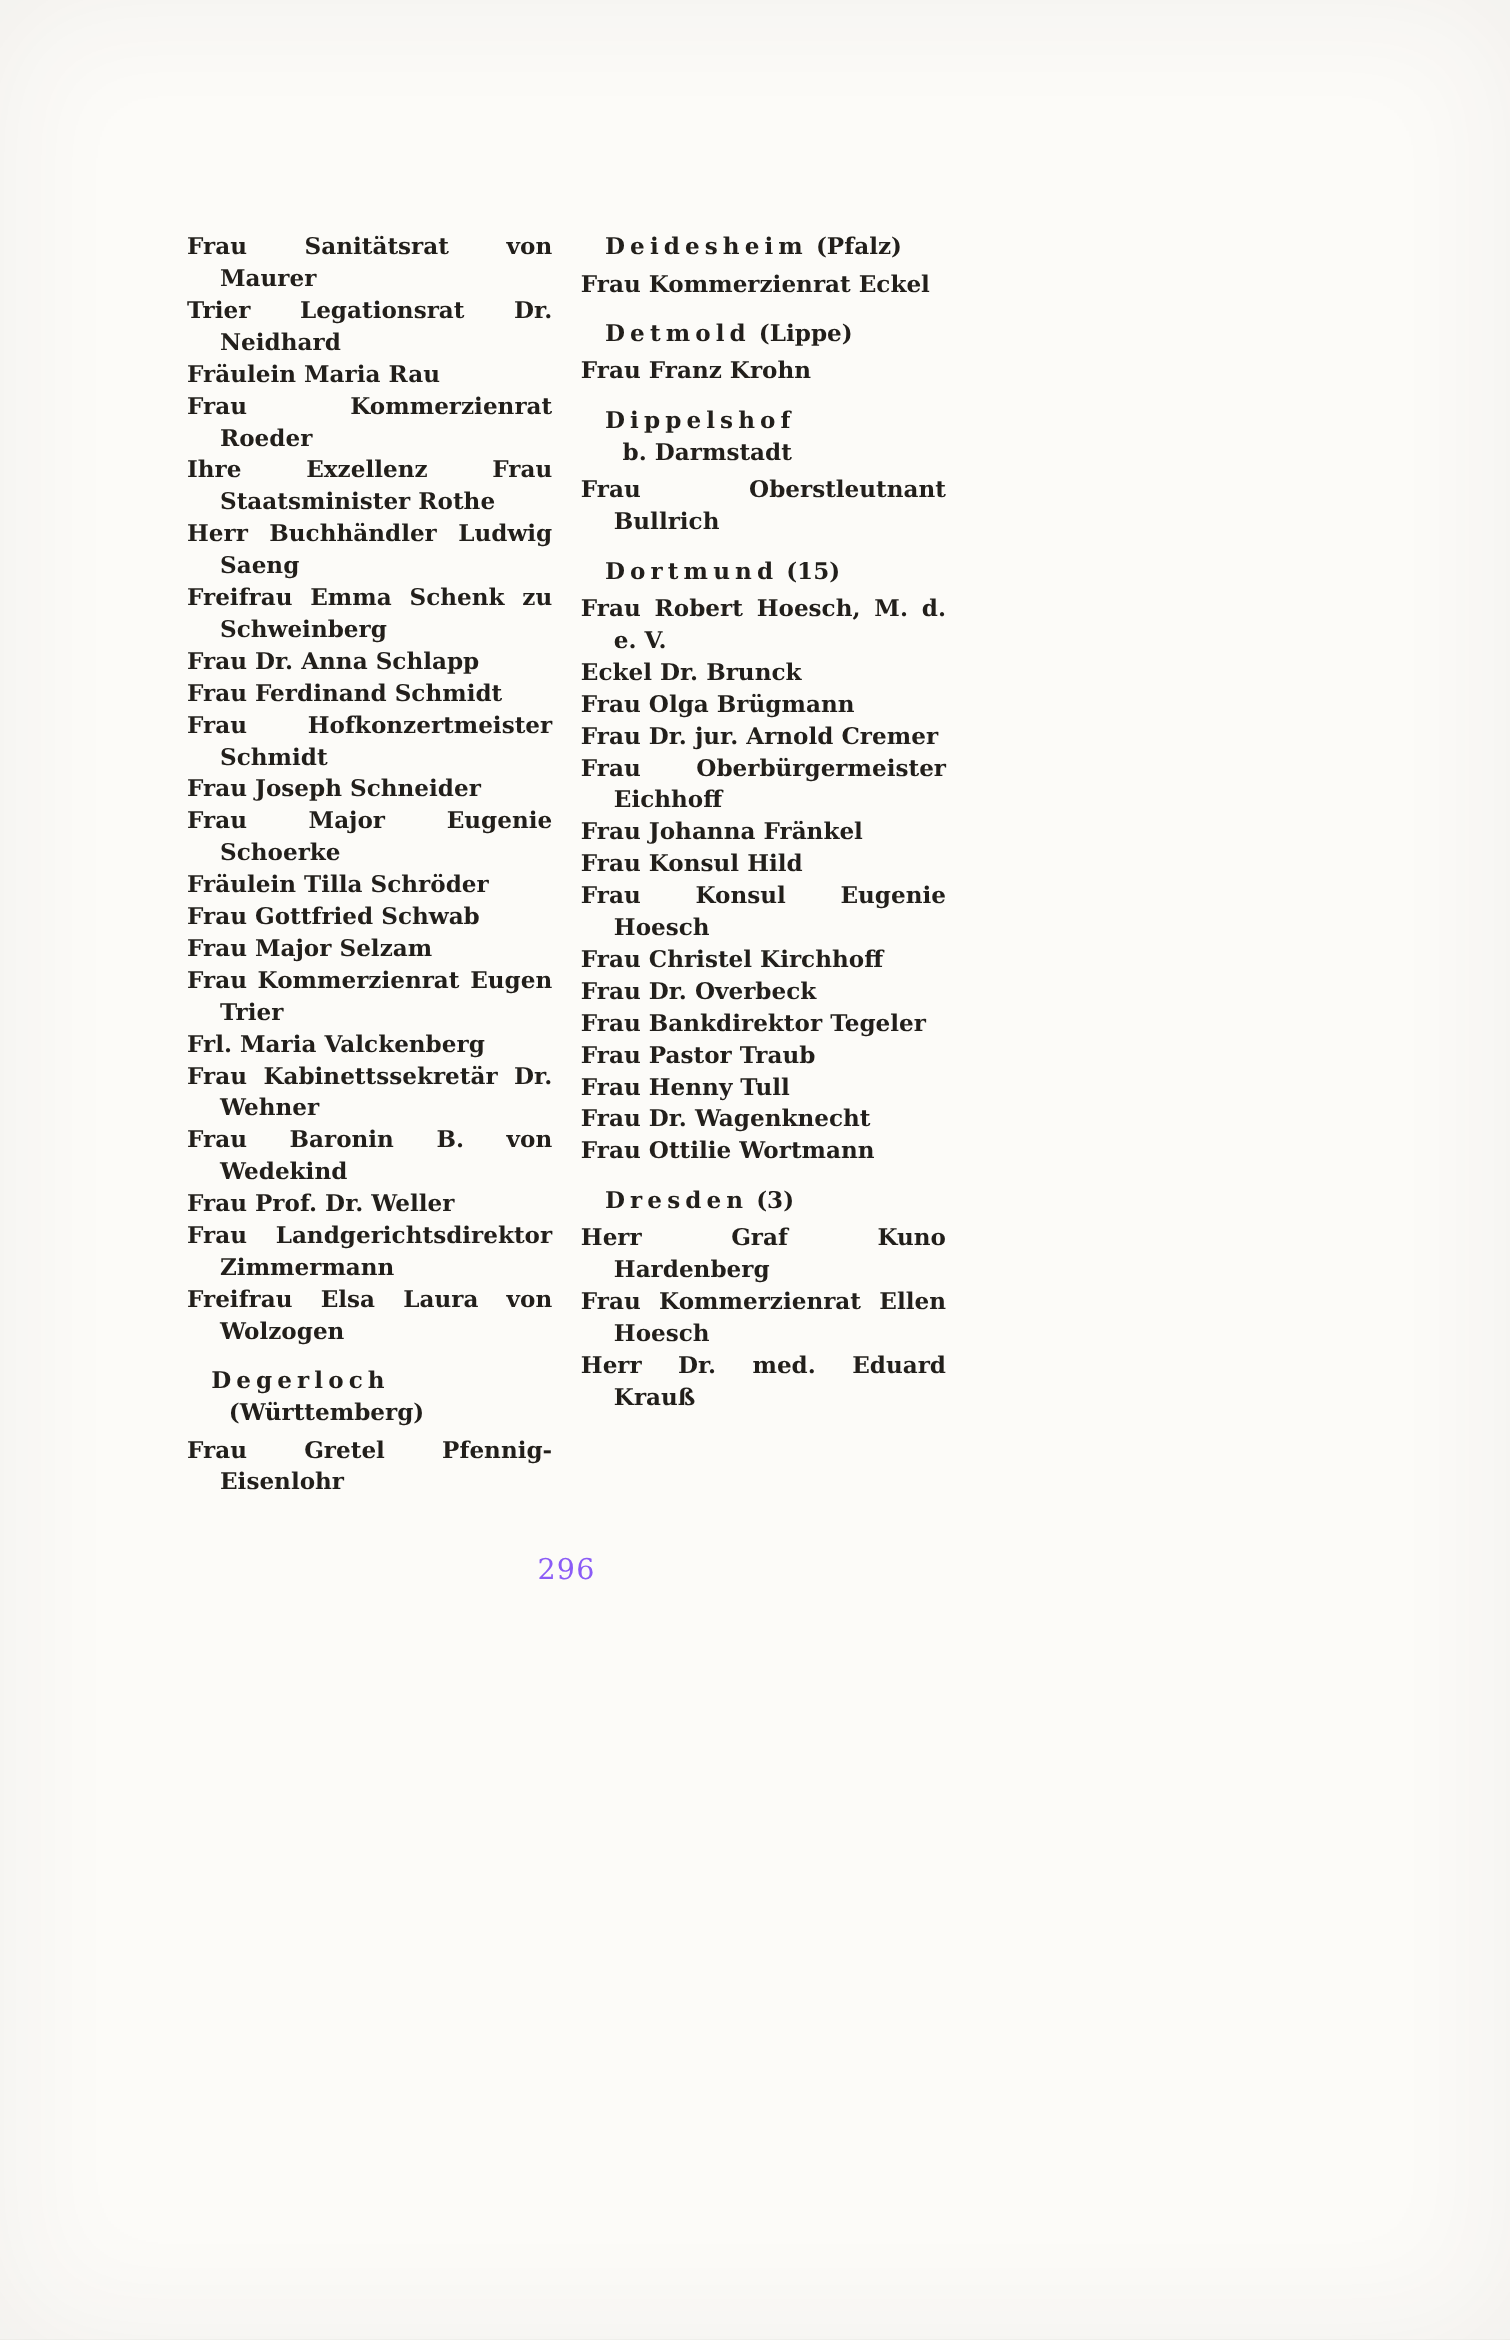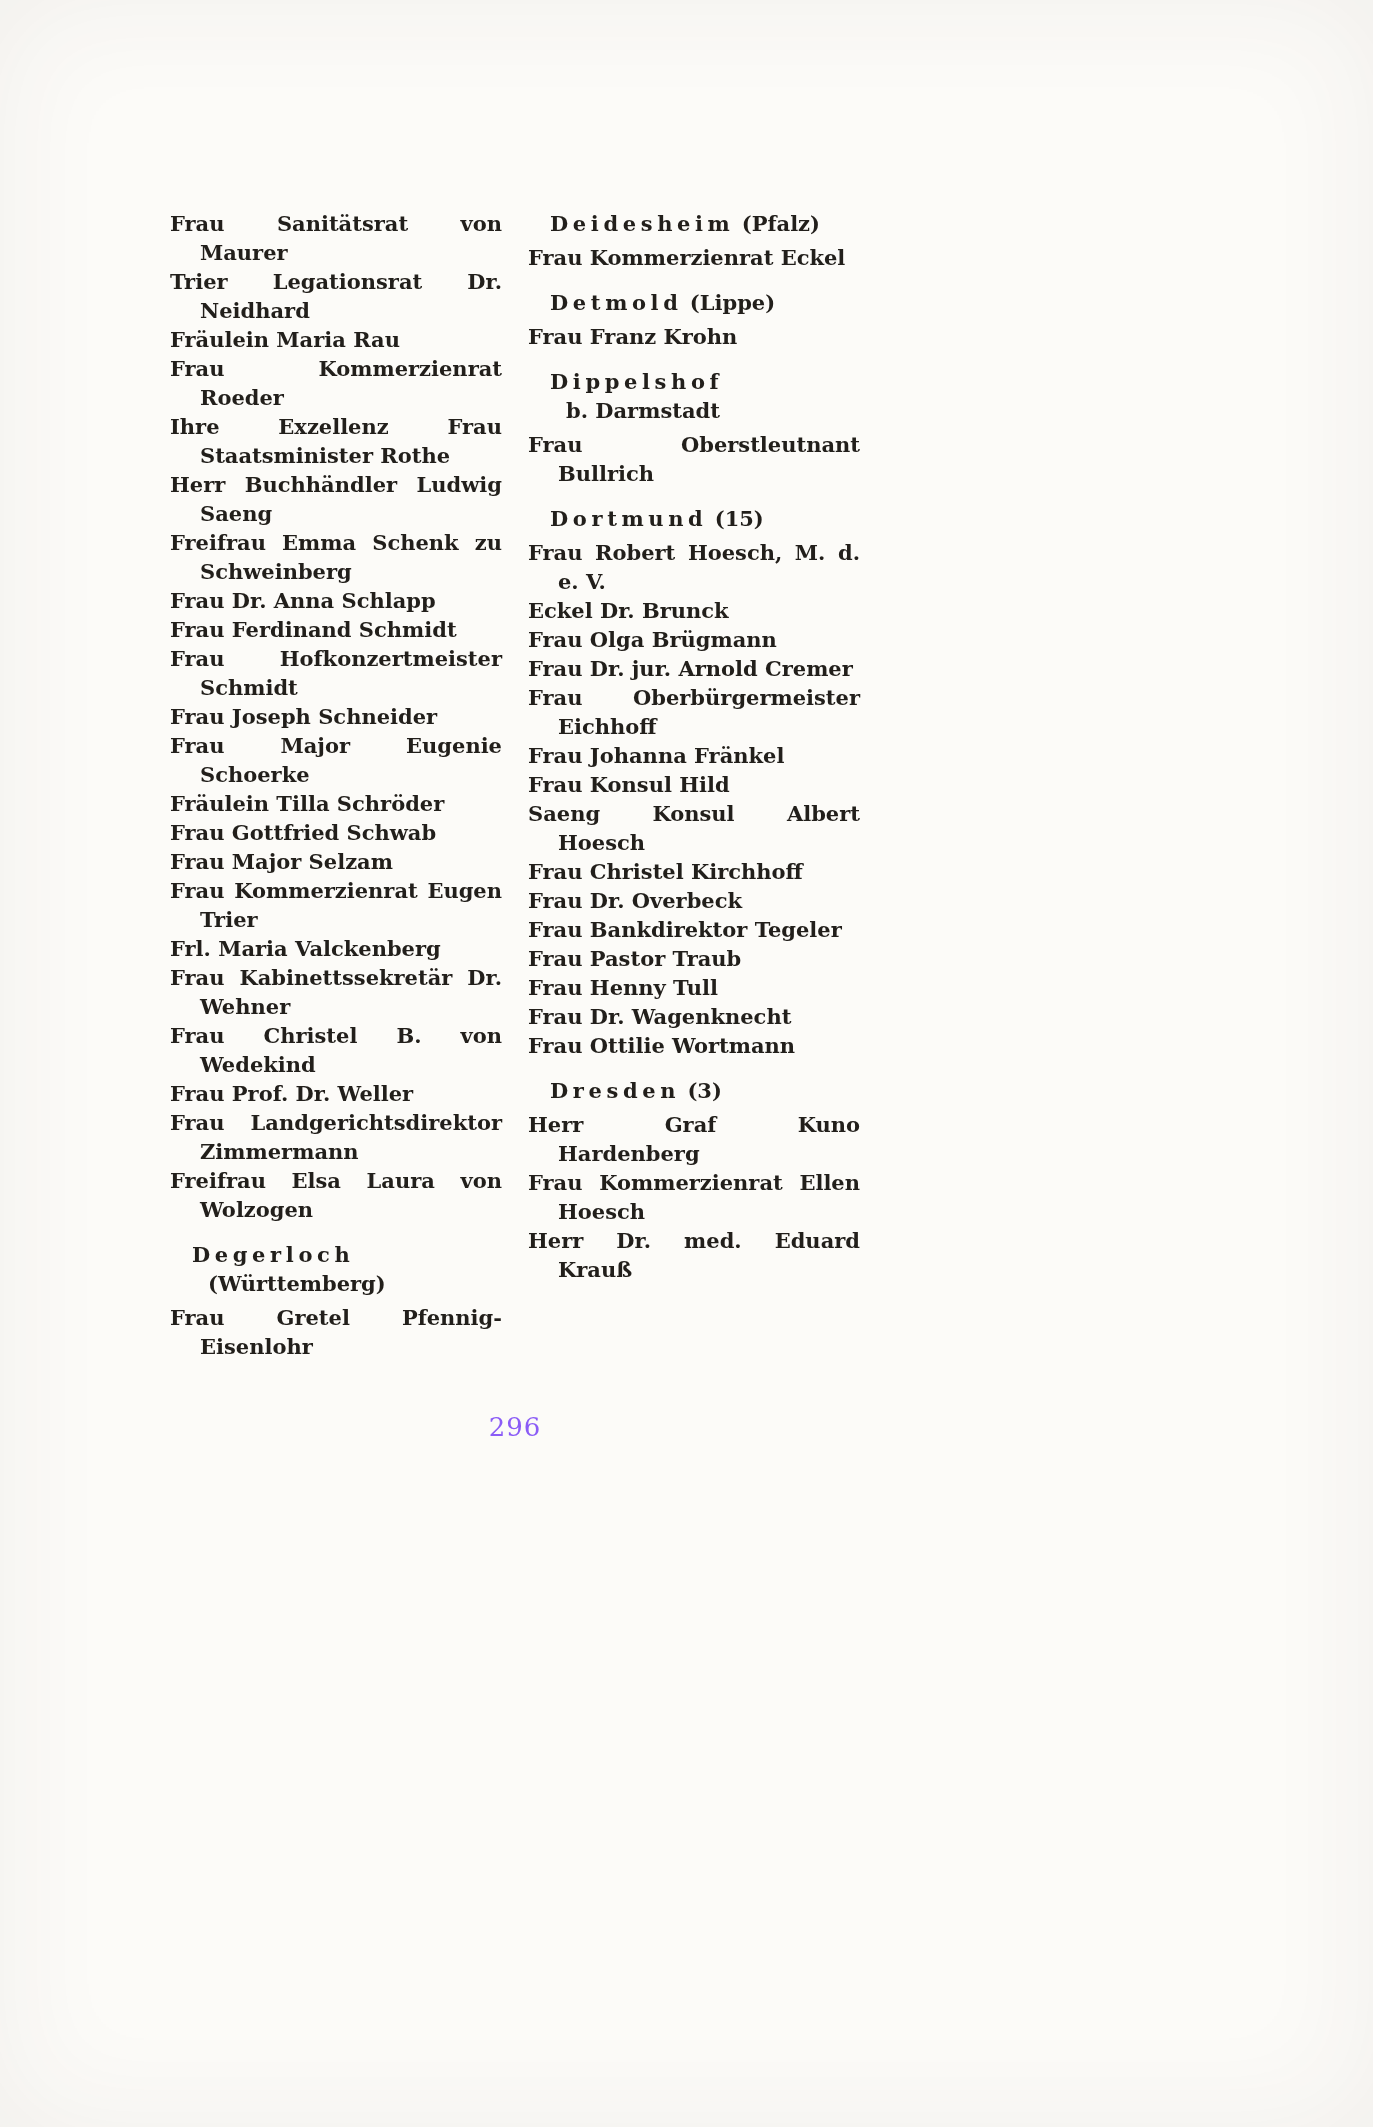--- a/index.html
+++ b/index.html
@@ -84,21 +84,21 @@
         <p class="entry">Frau Ferdinand Schmidt</p>
         <p class="entry">Frau Hofkonzertmeister Schmidt</p>
         <p class="entry">Frau Joseph Schneider</p>
         <p class="entry">Frau Major Eugenie Schoerke</p>
         <p class="entry">Fräulein Tilla Schröder</p>
         <p class="entry">Frau Gottfried Schwab</p>
         <p class="entry">Frau Major Selzam</p>
         <p class="entry">Frau Kommerzienrat Eugen Trier</p>
         <p class="entry">Frl. Maria Valckenberg</p>
         <p class="entry">Frau Kabinettssekretär Dr. Wehner</p>
-        <p class="entry">Frau Christel B. von Wedekind</p>
+        <p class="entry">Frau Baronin B. von Wedekind</p>
         <p class="entry">Frau Prof. Dr. Weller</p>
         <p class="entry">Frau Landgerichtsdirektor Zimmermann</p>
         <p class="entry">Freifrau Elsa Laura von Wolzogen</p>
         <div class="heading"><span class="city">Degerloch</span><span class="detail detail-block">(Württemberg)</span></div>
         <p class="entry">Frau Gretel Pfennig-Eisenlohr</p>
       </div>
     <div class="col" id="col-right">
         <div class="heading"><span class="city">Deidesheim</span> <span class="detail">(Pfalz)</span></div>
         <p class="entry">Frau Kommerzienrat Eckel</p>
         <div class="heading"><span class="city">Detmold</span> <span class="detail">(Lippe)</span></div>
@@ -106,21 +106,21 @@
         <div class="heading"><span class="city">Dippelshof</span><span class="detail detail-block">b. Darmstadt</span></div>
         <p class="entry">Frau Oberstleutnant Bullrich</p>
         <div class="heading"><span class="city">Dortmund</span> <span class="detail">(15)</span></div>
         <p class="entry">Frau Robert Hoesch, M. d. e. V.</p>
         <p class="entry">Eckel Dr. Brunck</p>
         <p class="entry">Frau Olga Brügmann</p>
         <p class="entry">Frau Dr. jur. Arnold Cremer</p>
         <p class="entry">Frau Oberbürgermeister Eichhoff</p>
         <p class="entry">Frau Johanna Fränkel</p>
         <p class="entry">Frau Konsul Hild</p>
-        <p class="entry">Saeng Konsul Albert Hoesch</p>
+        <p class="entry">Frau Konsul Eugenie Hoesch</p>
         <p class="entry">Frau Christel Kirchhoff</p>
         <p class="entry">Frau Dr. Overbeck</p>
         <p class="entry">Frau Bankdirektor Tegeler</p>
         <p class="entry">Frau Pastor Traub</p>
         <p class="entry">Frau Henny Tull</p>
         <p class="entry">Frau Dr. Wagenknecht</p>
         <p class="entry">Frau Ottilie Wortmann</p>
         <div class="heading"><span class="city">Dresden</span> <span class="detail">(3)</span></div>
         <p class="entry">Herr Graf Kuno Hardenberg</p>
         <p class="entry">Frau Kommerzienrat Ellen Hoesch</p>

